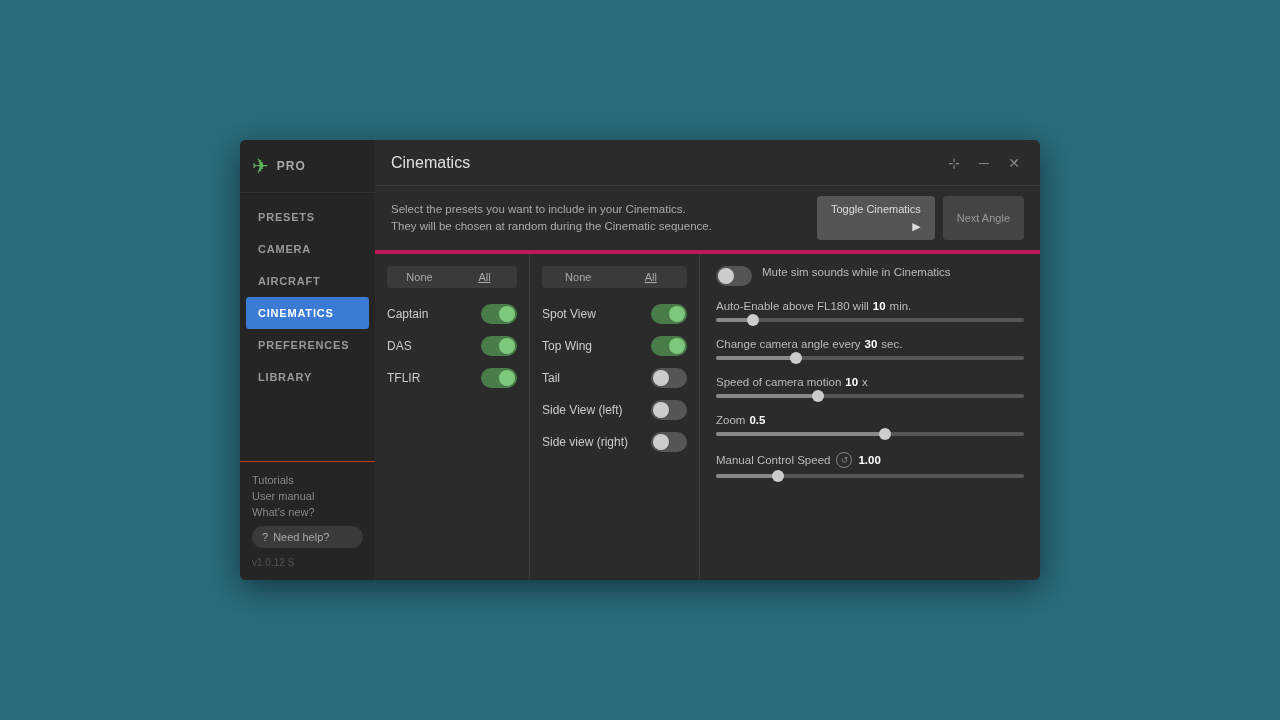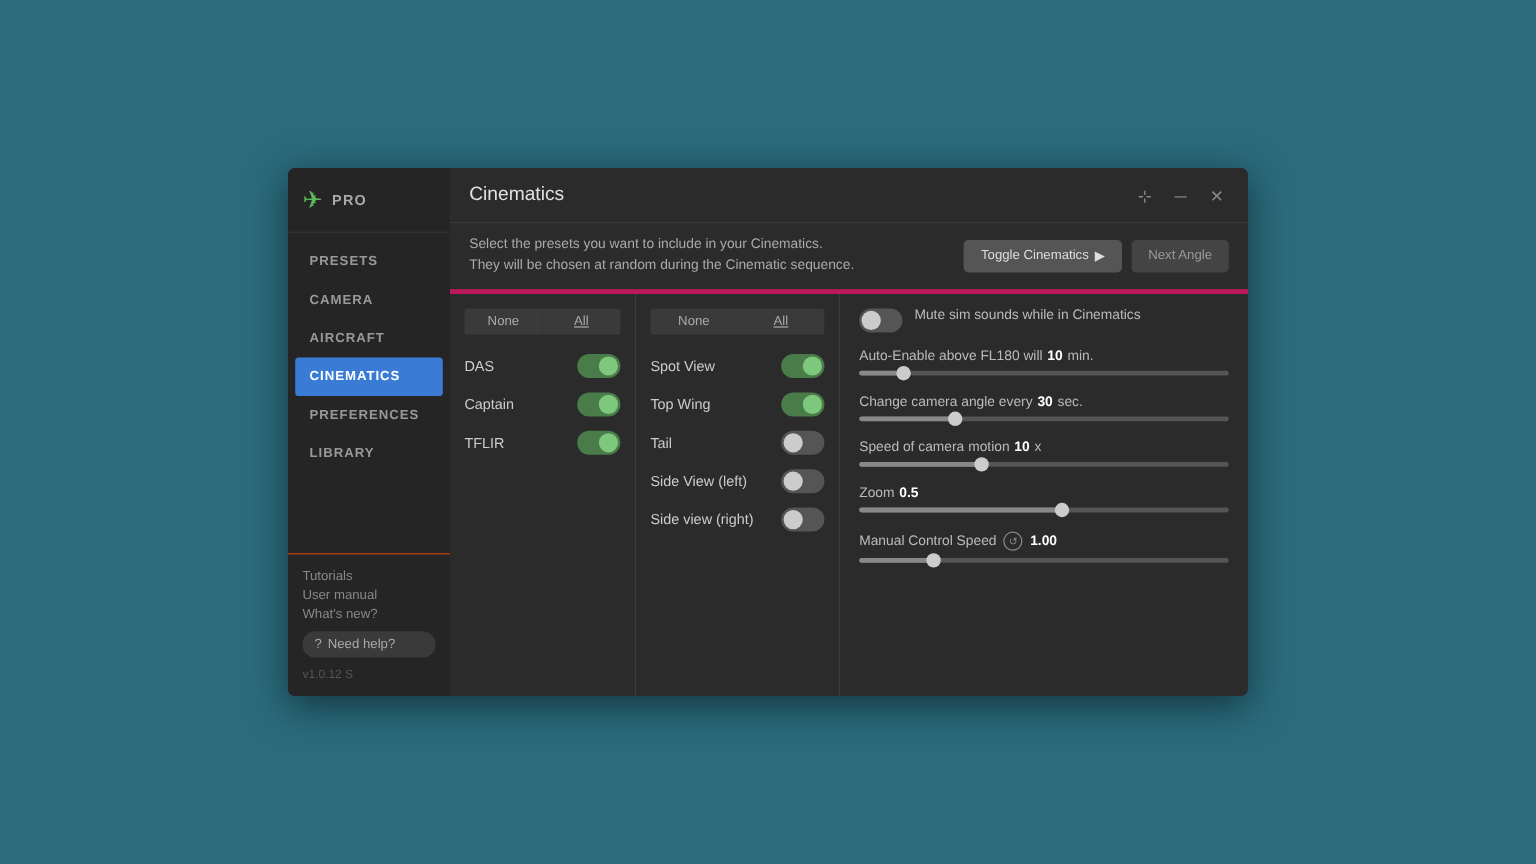--- a/index.html
+++ b/index.html
@@ -149,22 +149,23 @@
     }
     .btn-primary {
       background: #555;
       color: #ddd;
       border: none;
       padding: 7px 14px;
       border-radius: 4px;
       font-size: 11px;
       cursor: pointer;
       display: flex;
-      align-items: center;
+      align-items: flex-end;
       gap: 5px;
+      flex-direction: column;
     }
     .btn-secondary {
       background: #444;
       color: #999;
       border: none;
       padding: 7px 14px;
       border-radius: 4px;
       font-size: 11px;
       cursor: pointer;
     }
@@ -352,27 +353,27 @@
     </div>
 
     <div class="panels-row">
 
       <div class="preset-panel">
         <div class="panel-header">
           <button class="panel-btn">None</button>
           <button class="panel-btn">All</button>
         </div>
         <div class="preset-item">
+          <span class="preset-label">Captain</span>
+          <div class="toggle on">
+              <div class="toggle-knob"></div>
+            </div>
+        </div>
+        <div class="preset-item">
           <span class="preset-label">DAS</span>
-          <div class="toggle on">
-              <div class="toggle-knob"></div>
-            </div>
-        </div>
-        <div class="preset-item">
-          <span class="preset-label">Captain</span>
           <div class="toggle on">
               <div class="toggle-knob"></div>
             </div>
         </div>
         <div class="preset-item">
           <span class="preset-label">TFLIR</span>
           <div class="toggle on">
               <div class="toggle-knob"></div>
             </div>
         </div>

